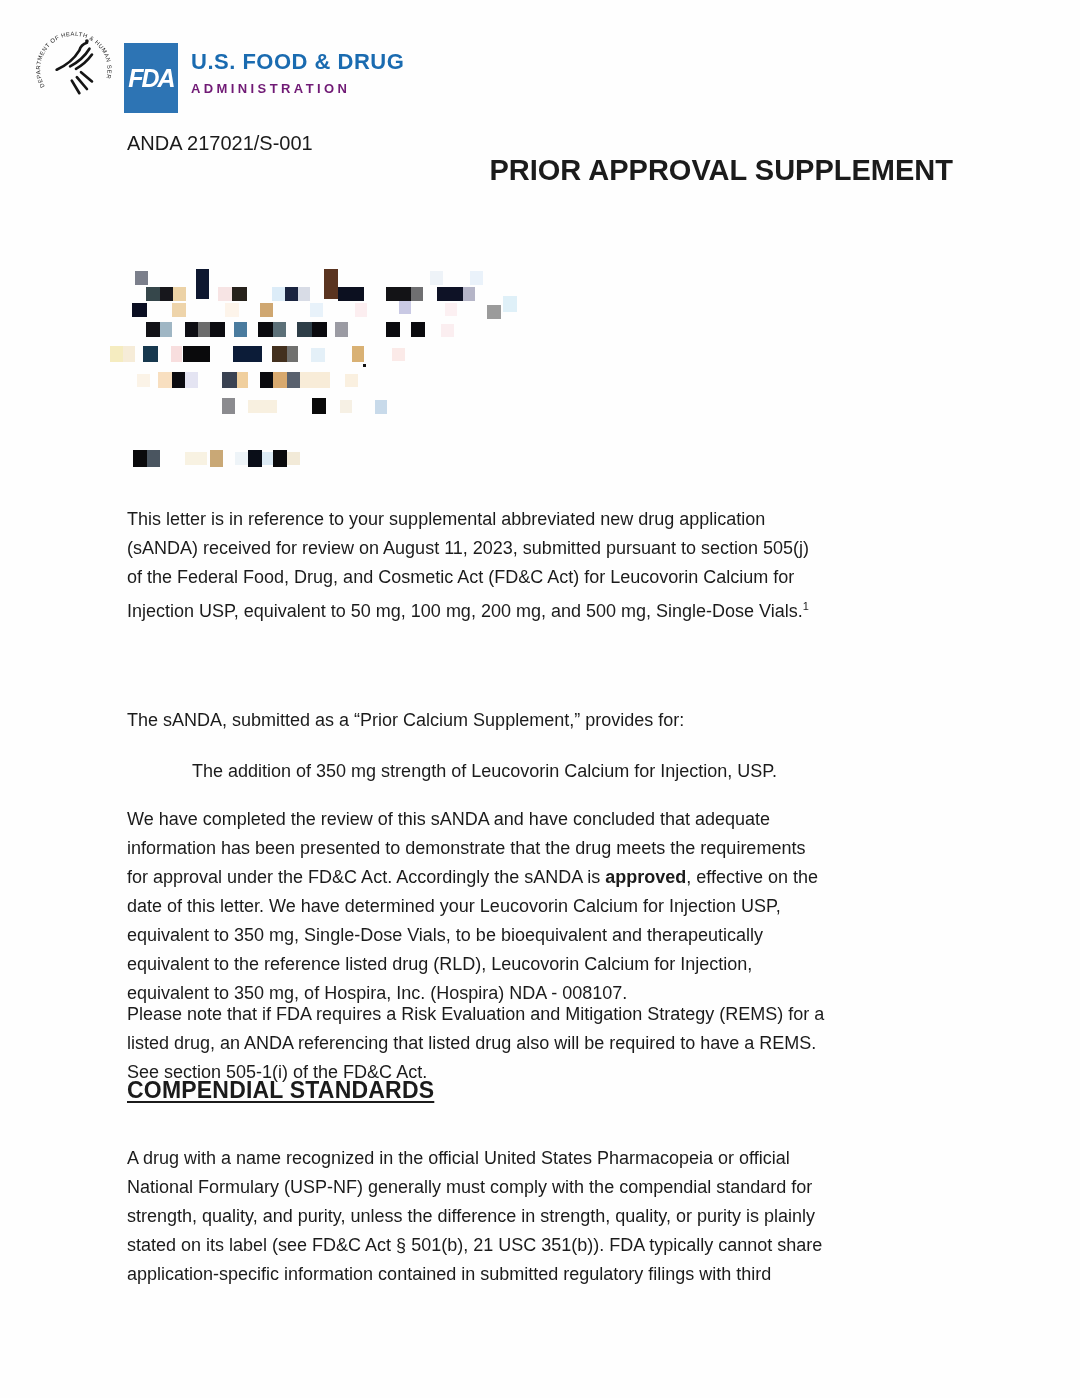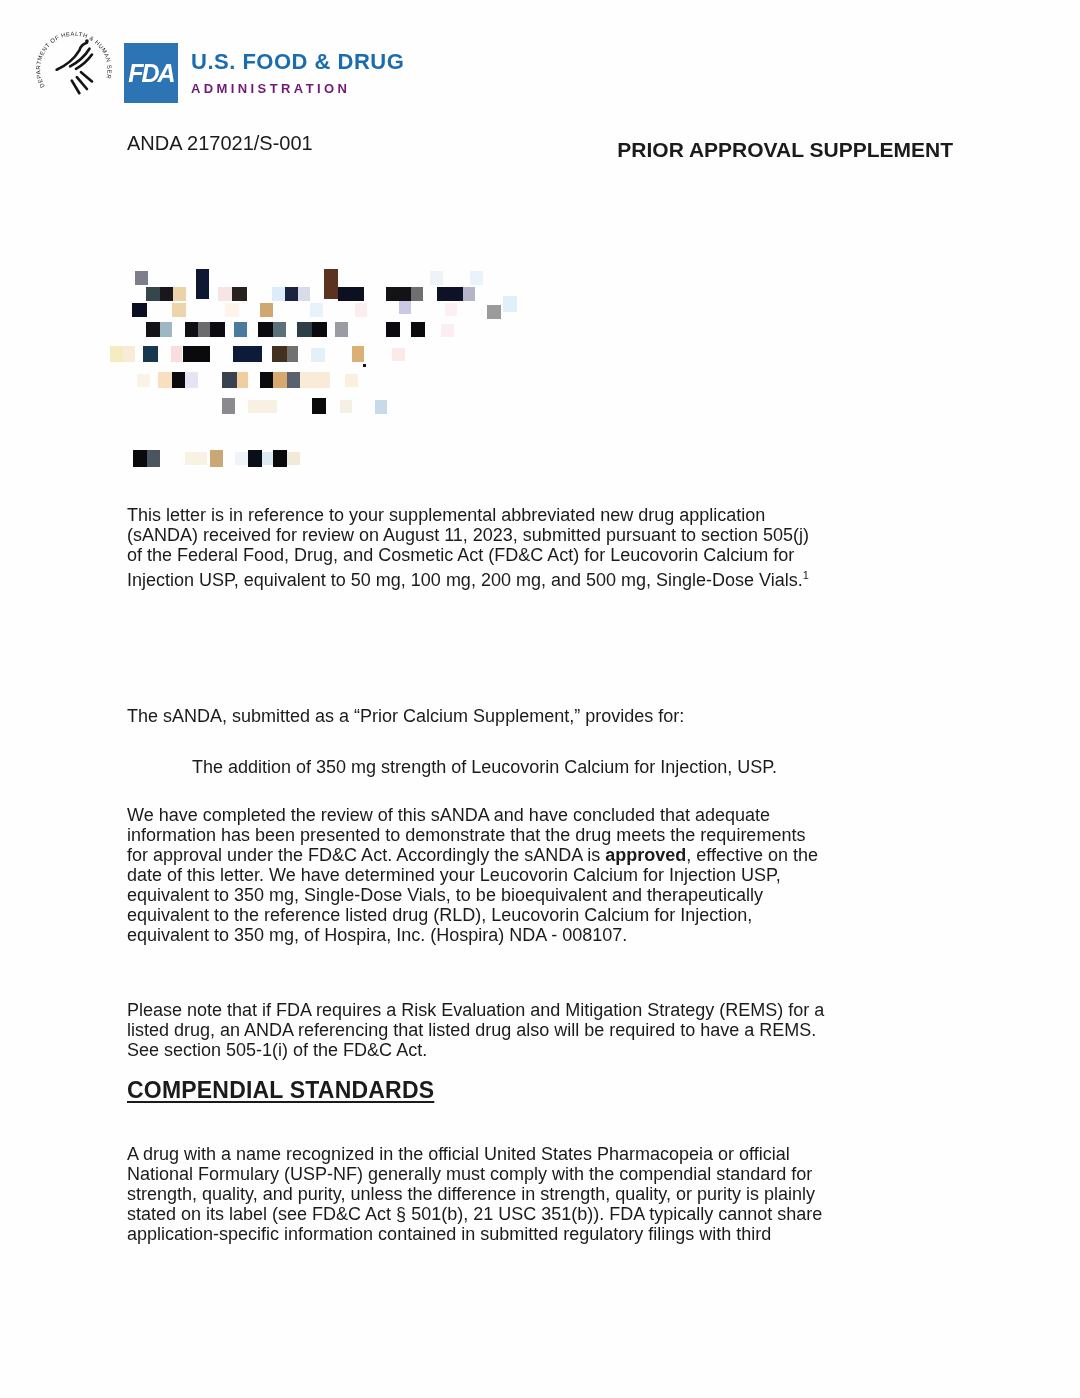--- a/index.html
+++ b/index.html
@@ -7,46 +7,46 @@
     position:relative;
     width:1080px;height:1398px;
     background:#fefefe;
     overflow:hidden;
     font-family:"Liberation Sans","DejaVu Sans",sans-serif;
     color:#1b1b1b;
   }
   
   .hhs-logo{position:absolute;left:34px;top:22px;width:84px;height:92px;}
   .fda-box{
-    position:absolute;left:124px;top:43px;width:54px;height:60px;
+    position:absolute;left:124px;top:43px;width:54px;height:70px;
     background:#2d74b4;color:#ffffff;
     display:flex;align-items:center;justify-content:center;
     font-weight:bold;font-size:25px;letter-spacing:-2px;
     font-style:italic;
   }
   .brand{position:absolute;left:191px;top:49px;}
   .brand-line1{
     font-weight:bold;font-size:22px;color:#1a6bb0;letter-spacing:.5px;
   }
   .brand-line2{
     margin-top:6px;font-weight:bold;font-size:13px;color:#701a75;letter-spacing:3.4px;
   }
   
   .app-number{position:absolute;left:127px;top:132px;font-size:20px;text-align:center;}
   .title-block{
-    position:absolute;right:127px;top:135px;
-    text-align:center;font-weight:bold;font-size:21px;line-height:29px;
+    position:absolute;right:127px;top:156px;
+    text-align:center;font-weight:bold;font-size:29px;line-height:29px;
   }
   
   .redaction-layer{position:absolute;left:0;top:0;width:100%;height:100%;}
   .redaction-layer div{position:absolute;}
   
   .para{
     position:absolute;left:127px;width:845px;
-    font-size:18px;line-height:20px;white-space:pre-line;
+    font-size:18px;line-height:29px;white-space:pre-line;
   }
   .para b{font-weight:bold;}
   .indent{left:192px;}
   .section-heading{
     position:absolute;left:127px;top:1077px;
     font-weight:bold;font-size:23px;
     text-decoration:underline;text-decoration-thickness:2px;text-underline-offset:3px;
     letter-spacing:.2px;
   }
   

